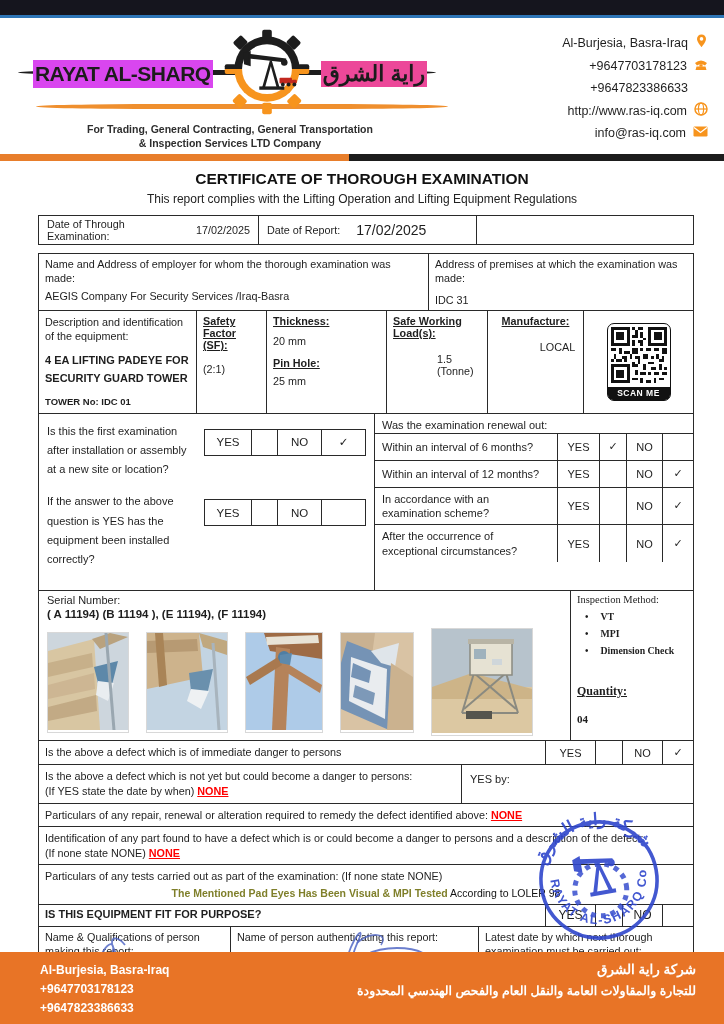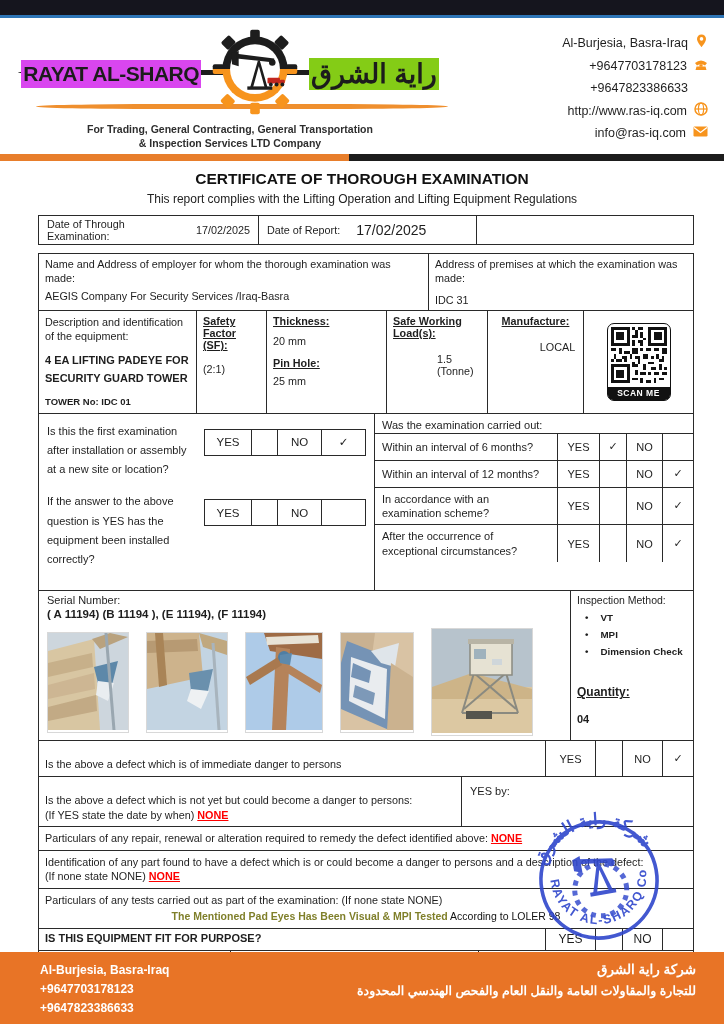--- a/index.html
+++ b/index.html
@@ -10,21 +10,21 @@
   
   .topbar { height:18px; background:#15151e; border-bottom:3px solid #2E75B6; }
 
   
   .header { display:flex; padding:4px 16px 0 10px; height:136px; }
   .logo-area { position:relative; width:440px; padding-top:2px; }
   .logo-row { position:relative; display:flex; align-items:center; justify-content:center; gap:6px; height:100px; }
   .swoosh-top { position:absolute; left:8px; right:14px; top:48px; height:5px; background:#1d1d1d; border-radius:60%/100%; }
   .swoosh-bot { position:absolute; left:26px; right:2px; top:82px; height:5px; background:#EF8F2E; border-radius:60%/100%; }
   .latin-name { position:relative; z-index:2; font-size:21px; font-weight:bold; letter-spacing:-0.5px; color:#1c1c1c; background:#d946ef; padding:2px 2px; }
-  .arabic-name { position:relative; z-index:2; font-size:27px; font-weight:bold; color:#1c1c1c; background:#84cc16; padding:0 2px; direction:rtl; }
+  .arabic-name { position:relative; z-index:2; font-size:22px; font-weight:bold; color:#1c1c1c; background:#ec4899; padding:0 2px; direction:rtl; }
   .emblem { position:relative; z-index:1; flex:0 0 auto; }
   .tagline { text-align:center; font-size:10.5px; font-weight:bold; color:#2e2e2e; line-height:1.35; margin-top:-2px; }
 
   .contact-area { margin-left:auto; padding-top:12px; display:flex; flex-direction:column; gap:7px; align-items:flex-end; font-size:12.5px; color:#1f1f1f; }
   .contact-row { display:flex; align-items:center; gap:7px; }
   .contact-row .noicon { width:13px; }
 
   
   .divider { display:flex; height:7px; }
   .divider .d-orange { width:48.2%; background:#E87E2B; }
@@ -84,30 +84,30 @@
   .c-yes { width:42px; } .c-chk { width:27px; } .c-no { width:36px; } .c-chk2 { width:31px; }
   .qr-head { padding:5px 7px 2px; font-size:11px; }
   .r26 { min-height:27px; } .r32 { min-height:33px; } .r36 { min-height:37px; }
 
   .serial-sec { display:flex; min-height:150px; }
   .ser-left { flex:1; padding:3px 8px; }
   .ser-lbl { font-size:11px; }
   .ser-val { font-weight:bold; font-size:11.5px; margin-top:2px; }
   .photos { display:flex; gap:17px; margin-top:8px; align-items:center; }
   .photo { border:1px solid #d8d8d8; overflow:hidden; flex:0 0 auto; }
-  .ins-right { width:122px; padding:3px 6px; }
+  .ins-right { width:122px; padding:3px 6px;font-family:Liberation Serif, serif; }
   .ins-lbl { font-size:10.5px; }
   .ins-list { list-style:none; margin-top:5px; }
   .ins-list li { font-size:9.8px; font-weight:bold; padding-left:8px; margin-top:6px; }
   .ins-list li::before { content:"•"; margin-right:12px; }
   .qty-lbl { font-weight:bold; font-size:12px; text-decoration:underline; margin-top:28px; }
   .qty-val { font-weight:bold; font-size:11px; margin-top:14px; }
 
   .def-row { display:flex; align-items:stretch; min-height:24px; }
-  .def-row .dtext { flex:1; padding:4px 6px; line-height:1.35;margin-top:12px; }
+  .def-row .dtext { flex:1; padding:4px 6px; line-height:1.35; }
   .def-row .cell { display:flex; align-items:center; justify-content:center; font-size:11px; }
   .dc-yes { width:50px; } .dc-c1 { width:27px; } .dc-no { width:40px; } .dc-c2 { width:31px; }
   .yesby { width:232px; padding:8px 8px 2px; font-size:11px; }
   .red { color:#FF0000; }
   .plain-row { padding:4px 6px; line-height:1.35; }
   .tests-note { text-align:center; margin-top:2px; font-size:10.5px; }
   .tests-green { color:#7F7F2A; font-weight:bold; }
   .tests-bold { color:#111; font-weight:normal; }
 
   .fit-row { display:flex; align-items:stretch; min-height:22px; }
@@ -404,21 +404,21 @@
             <div class="q-text">If the answer to the above question  is YES has the equipment  been installed correctly?</div>
             <div class="mini-yn">
               <div class="yn-yes">YES</div>
               <div class="yn-c1 bl"></div>
               <div class="yn-no bl">NO</div>
               <div class="yn-c2 bl"></div>
             </div>
           </div>
         </div>
         <div class="q-right">
-          <div class="qr-head">Was the examination carried out:</div>
+          <div class="qr-head">Was the examination renewal out:</div>
           <div class="qr-row bt r26">
             <div class="qtext">Within an interval of 6 months?</div>
             <div class="cell c-yes bl">YES</div>
             <div class="cell c-chk bl">✓</div>
             <div class="cell c-no bl">NO</div>
             <div class="cell c-chk2 bl"></div>
           </div>
           <div class="qr-row bt r26">
             <div class="qtext">Within an interval of 12 months?</div>
             <div class="cell c-yes bl">YES</div>

